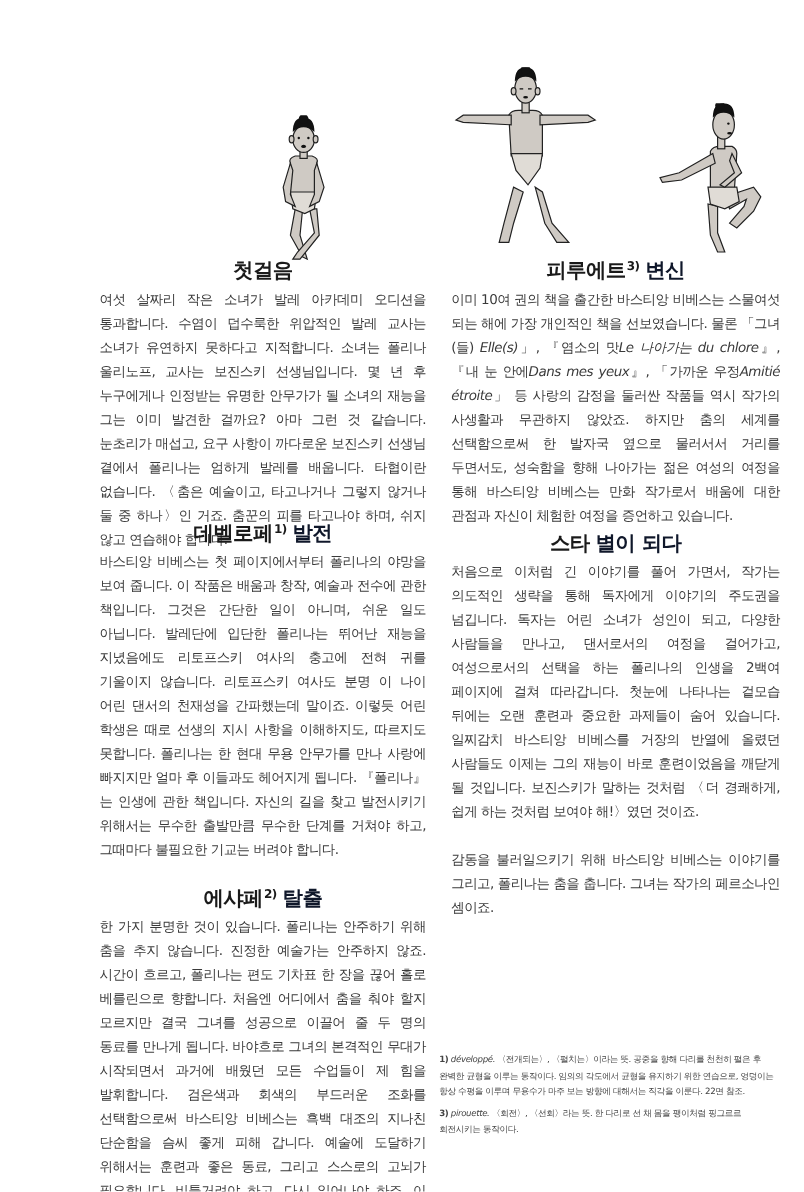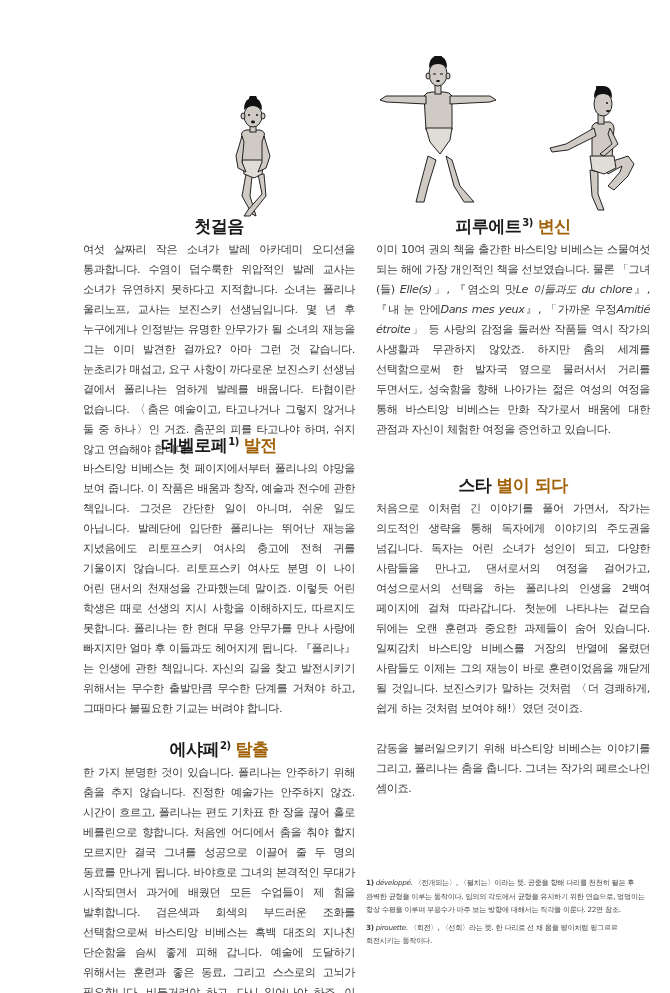--- a/index.html
+++ b/index.html
@@ -33,21 +33,21 @@
       text-align: center;
     }
     .heading sup {
       font-size: 10px;
       vertical-align: top;
       position: relative;
       top: -3px;
       margin-left: 1px;
     }
     .heading .subtitle {
-      color: #a16207;
+      color: #0f172a;
       font-weight: bold;
       margin-left: 5px;
     }
     .body-text {
       font-size: 11.2px;
       line-height: 20px;
       color: #3a3a3a;
       margin: 0;
       text-align: justify;
       letter-spacing: -0.4px;
@@ -167,31 +167,31 @@
   <h2 class="heading">
     <span>첫걸음</span>
   </h2>
   <p class="body-text">여섯 살짜리 작은 소녀가 발레 아카데미 오디션을 통과합니다. 수염이 덥수룩한 위압적인 발레 교사는 소녀가 유연하지 못하다고 지적합니다. 소녀는 폴리나 울리노프, 교사는 보진스키 선생님입니다. 몇 년 후 누구에게나 인정받는 유명한 안무가가 될 소녀의 재능을 그는 이미 발견한 걸까요? 아마 그런 것 같습니다. 눈초리가 매섭고, 요구 사항이 까다로운 보진스키 선생님 곁에서 폴리나는 엄하게 발레를 배웁니다. 타협이란 없습니다. 〈춤은 예술이고, 타고나거나 그렇지 않거나 둘 중 하나〉인 거죠. 춤꾼의 피를 타고나야 하며, 쉬지 않고 연습해야 합니다.</p>
 </section>
 
 <section class="section" style="left:376px; top:215px; width:274px;">
   <h2 class="heading">
     <span>피루에트</span><sup>3)</sup><span class="subtitle">변신</span>
   </h2>
-  <p class="body-text">이미 10여 권의 책을 출간한 바스티앙 비베스는 스물여섯 되는 해에 가장 개인적인 책을 선보였습니다. 물론 「그녀(들) <em>Elle(s)</em>」, 『염소의 맛<em>Le 이들과도 du chlore</em>』, 『내 눈 안에<em>Dans mes yeux</em>』, 「가까운 우정<em>Amitié étroite</em>」 등 사랑의 감정을 둘러싼 작품들 역시 작가의 사생활과 무관하지 않았죠. 하지만 춤의 세계를 선택함으로써 한 발자국 옆으로 물러서서 거리를 두면서도, 성숙함을 향해 나아가는 젊은 여성의 여정을 통해 바스티앙 비베스는 만화 작가로서 배움에 대한 관점과 자신이 체험한 여정을 증언하고 있습니다.</p>
+  <p class="body-text">이미 10여 권의 책을 출간한 바스티앙 비베스는 스물여섯 되는 해에 가장 개인적인 책을 선보였습니다. 물론 「그녀(들) <em>Elle(s)</em>」, 『염소의 맛<em>Le 나아가는 du chlore</em>』, 『내 눈 안에<em>Dans mes yeux</em>』, 「가까운 우정<em>Amitié étroite</em>」 등 사랑의 감정을 둘러싼 작품들 역시 작가의 사생활과 무관하지 않았죠. 하지만 춤의 세계를 선택함으로써 한 발자국 옆으로 물러서서 거리를 두면서도, 성숙함을 향해 나아가는 젊은 여성의 여정을 통해 바스티앙 비베스는 만화 작가로서 배움에 대한 관점과 자신이 체험한 여정을 증언하고 있습니다.</p>
 </section>
 
 <section class="section" style="left:83px; top:434px; width:272px;">
   <h2 class="heading">
     <span>데벨로페</span><sup>1)</sup><span class="subtitle">발전</span>
   </h2>
   <p class="body-text">바스티앙 비베스는 첫 페이지에서부터 폴리나의 야망을 보여 줍니다. 이 작품은 배움과 창작, 예술과 전수에 관한 책입니다. 그것은 간단한 일이 아니며, 쉬운 일도 아닙니다. 발레단에 입단한 폴리나는 뛰어난 재능을 지녔음에도 리토프스키 여사의 충고에 전혀 귀를 기울이지 않습니다. 리토프스키 여사도 분명 이 나이 어린 댄서의 천재성을 간파했는데 말이죠. 이렇듯 어린 학생은 때로 선생의 지시 사항을 이해하지도, 따르지도 못합니다. 폴리나는 한 현대 무용 안무가를 만나 사랑에 빠지지만 얼마 후 이들과도 헤어지게 됩니다. 『폴리나』는 인생에 관한 책입니다. 자신의 길을 찾고 발전시키기 위해서는 무수한 출발만큼 무수한 단계를 거쳐야 하고, 그때마다 불필요한 기교는 버려야 합니다.</p>
 </section>
 
-<section class="section" style="left:376px; top:442px; width:274px;margin-top:32px;">
+<section class="section" style="left:376px; top:442px; width:274px;">
   <h2 class="heading">
     <span>스타</span><span class="subtitle">별이 되다</span>
   </h2>
   <p class="body-text">처음으로 이처럼 긴 이야기를 풀어 가면서, 작가는 의도적인 생략을 통해 독자에게 이야기의 주도권을 넘깁니다. 독자는 어린 소녀가 성인이 되고, 다양한 사람들을 만나고, 댄서로서의 여정을 걸어가고, 여성으로서의 선택을 하는 폴리나의 인생을 2백여 페이지에 걸쳐 따라갑니다. 첫눈에 나타나는 겉모습 뒤에는 오랜 훈련과 중요한 과제들이 숨어 있습니다. 일찌감치 바스티앙 비베스를 거장의 반열에 올렸던 사람들도 이제는 그의 재능이 바로 훈련이었음을 깨닫게 될 것입니다. 보진스키가 말하는 것처럼 〈더 경쾌하게, 쉽게 하는 것처럼 보여야 해!〉였던 것이죠.</p>
   <div class="para-gap"></div>
   <p class="body-text">감동을 불러일으키기 위해 바스티앙 비베스는 이야기를 그리고, 폴리나는 춤을 춥니다. 그녀는 작가의 페르소나인 셈이죠.</p>
 </section>
 
 <section class="section" style="left:83px; top:738px; width:272px;">
   <h2 class="heading">

